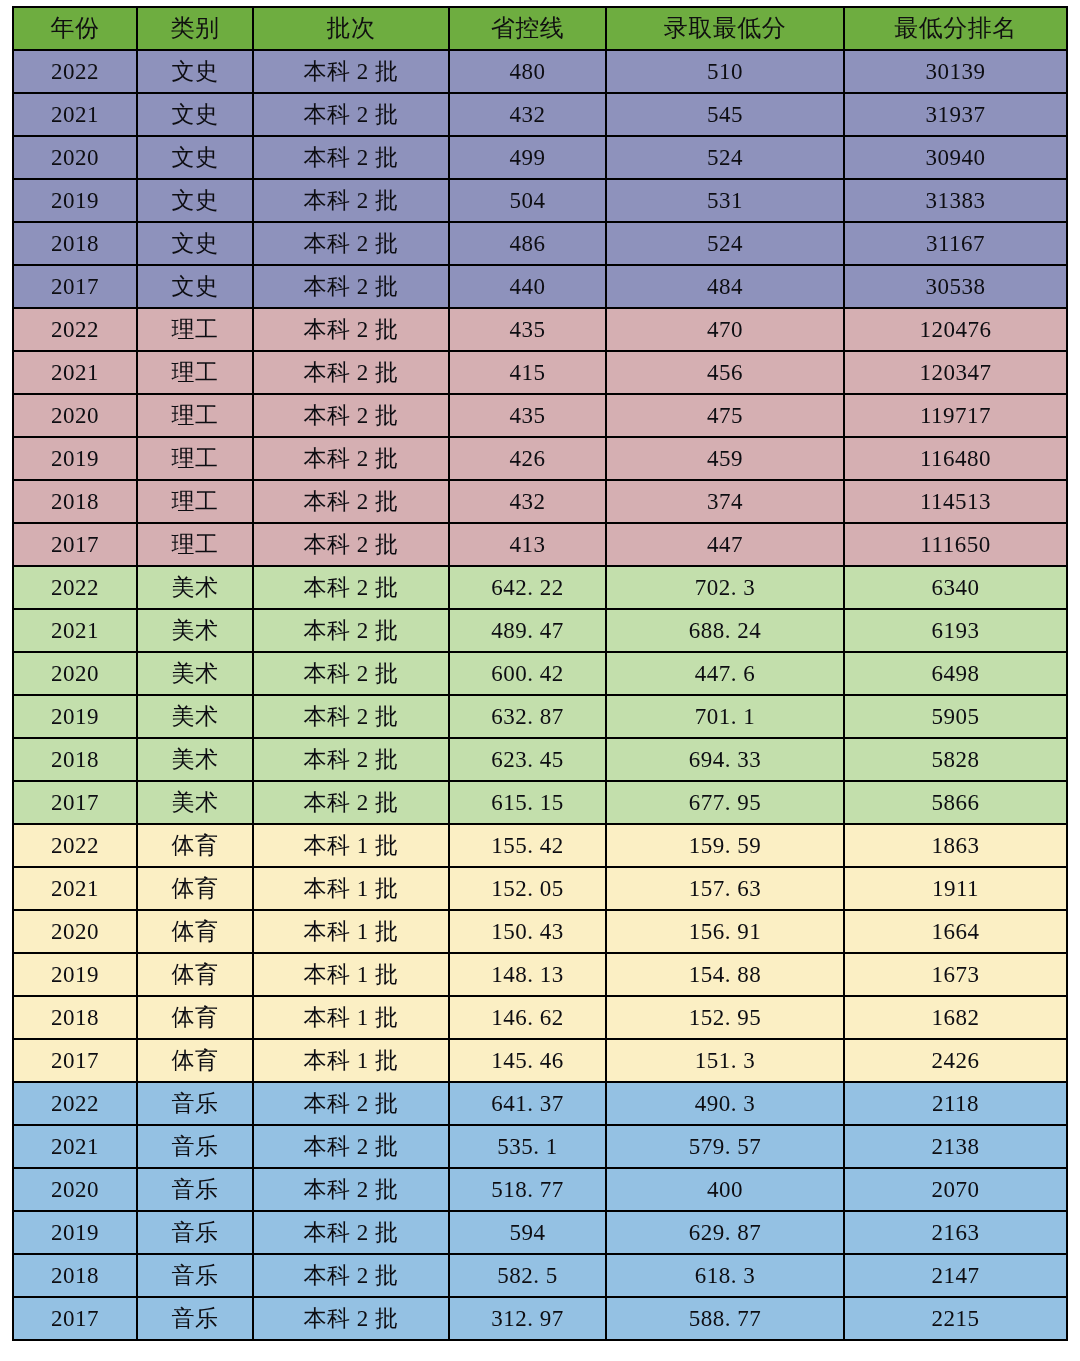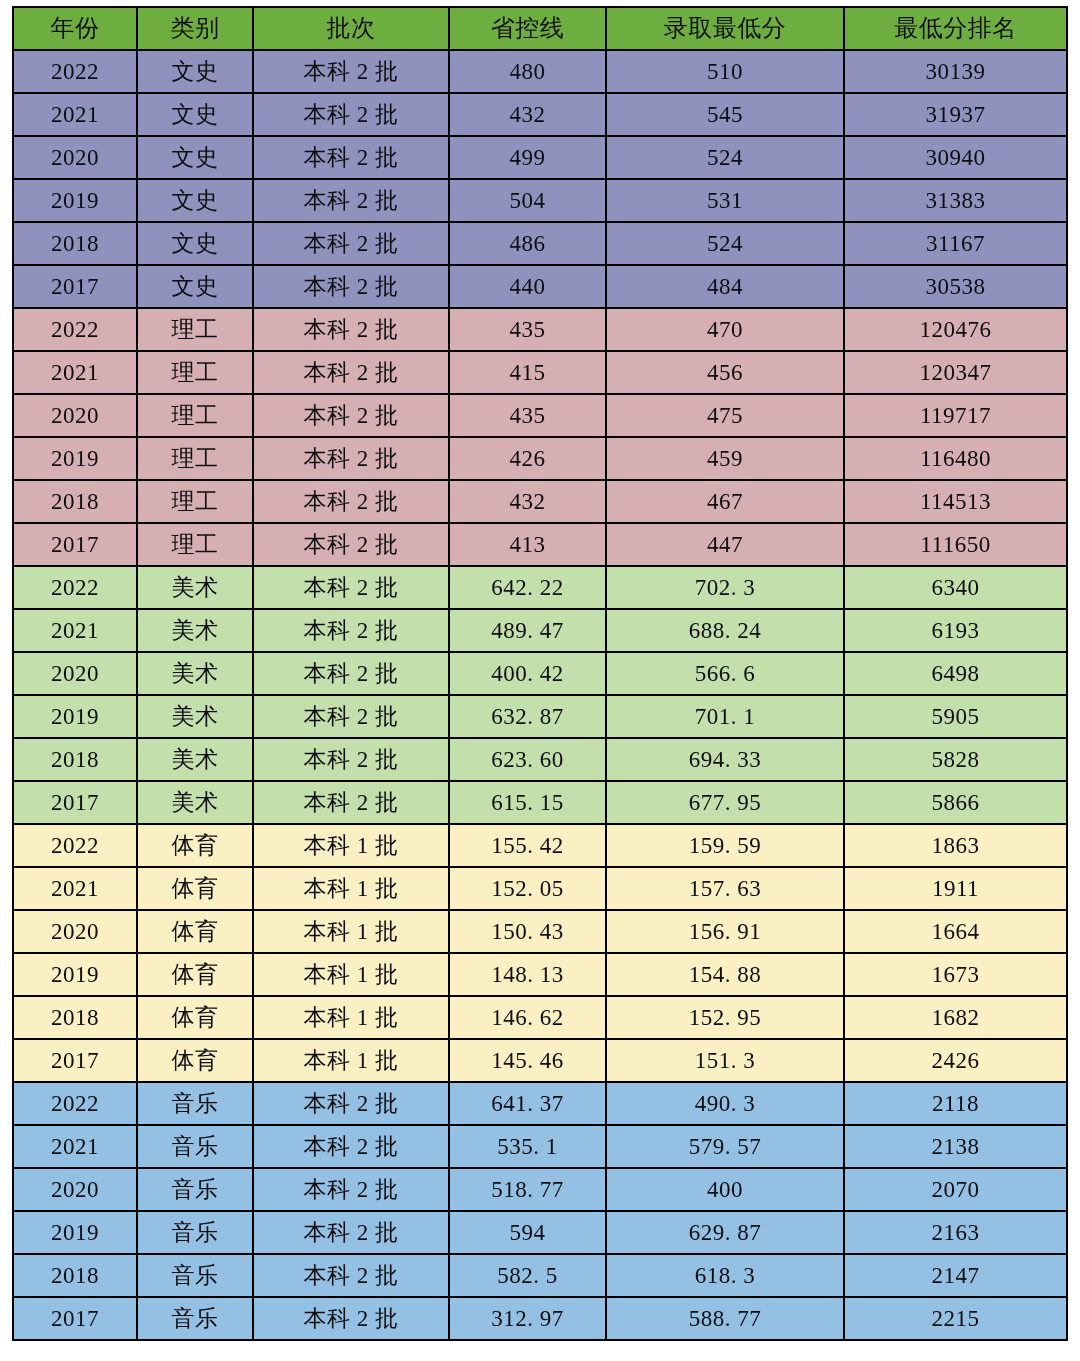--- a/index.html
+++ b/index.html
@@ -164,21 +164,21 @@
           <td>本科 2 批</td>
           <td>426</td>
           <td>459</td>
           <td>116480</td>
         </tr>
         <tr class="band-ligong">
           <td>2018</td>
           <td>理工</td>
           <td>本科 2 批</td>
           <td>432</td>
-          <td>467</td>
+          <td>374</td>
           <td>114513</td>
         </tr>
         <tr class="band-ligong">
           <td>2017</td>
           <td>理工</td>
           <td>本科 2 批</td>
           <td>413</td>
           <td>447</td>
           <td>111650</td>
         </tr>
@@ -195,37 +195,37 @@
           <td>美术</td>
           <td>本科 2 批</td>
           <td>489. 47</td>
           <td>688. 24</td>
           <td>6193</td>
         </tr>
         <tr class="band-meishu">
           <td>2020</td>
           <td>美术</td>
           <td>本科 2 批</td>
-          <td>400. 42</td>
-          <td>566. 6</td>
+          <td>600. 42</td>
+          <td>447. 6</td>
           <td>6498</td>
         </tr>
         <tr class="band-meishu">
           <td>2019</td>
           <td>美术</td>
           <td>本科 2 批</td>
           <td>632. 87</td>
           <td>701. 1</td>
           <td>5905</td>
         </tr>
         <tr class="band-meishu">
           <td>2018</td>
           <td>美术</td>
           <td>本科 2 批</td>
-          <td>623. 60</td>
+          <td>623. 45</td>
           <td>694. 33</td>
           <td>5828</td>
         </tr>
         <tr class="band-meishu">
           <td>2017</td>
           <td>美术</td>
           <td>本科 2 批</td>
           <td>615. 15</td>
           <td>677. 95</td>
           <td>5866</td>

